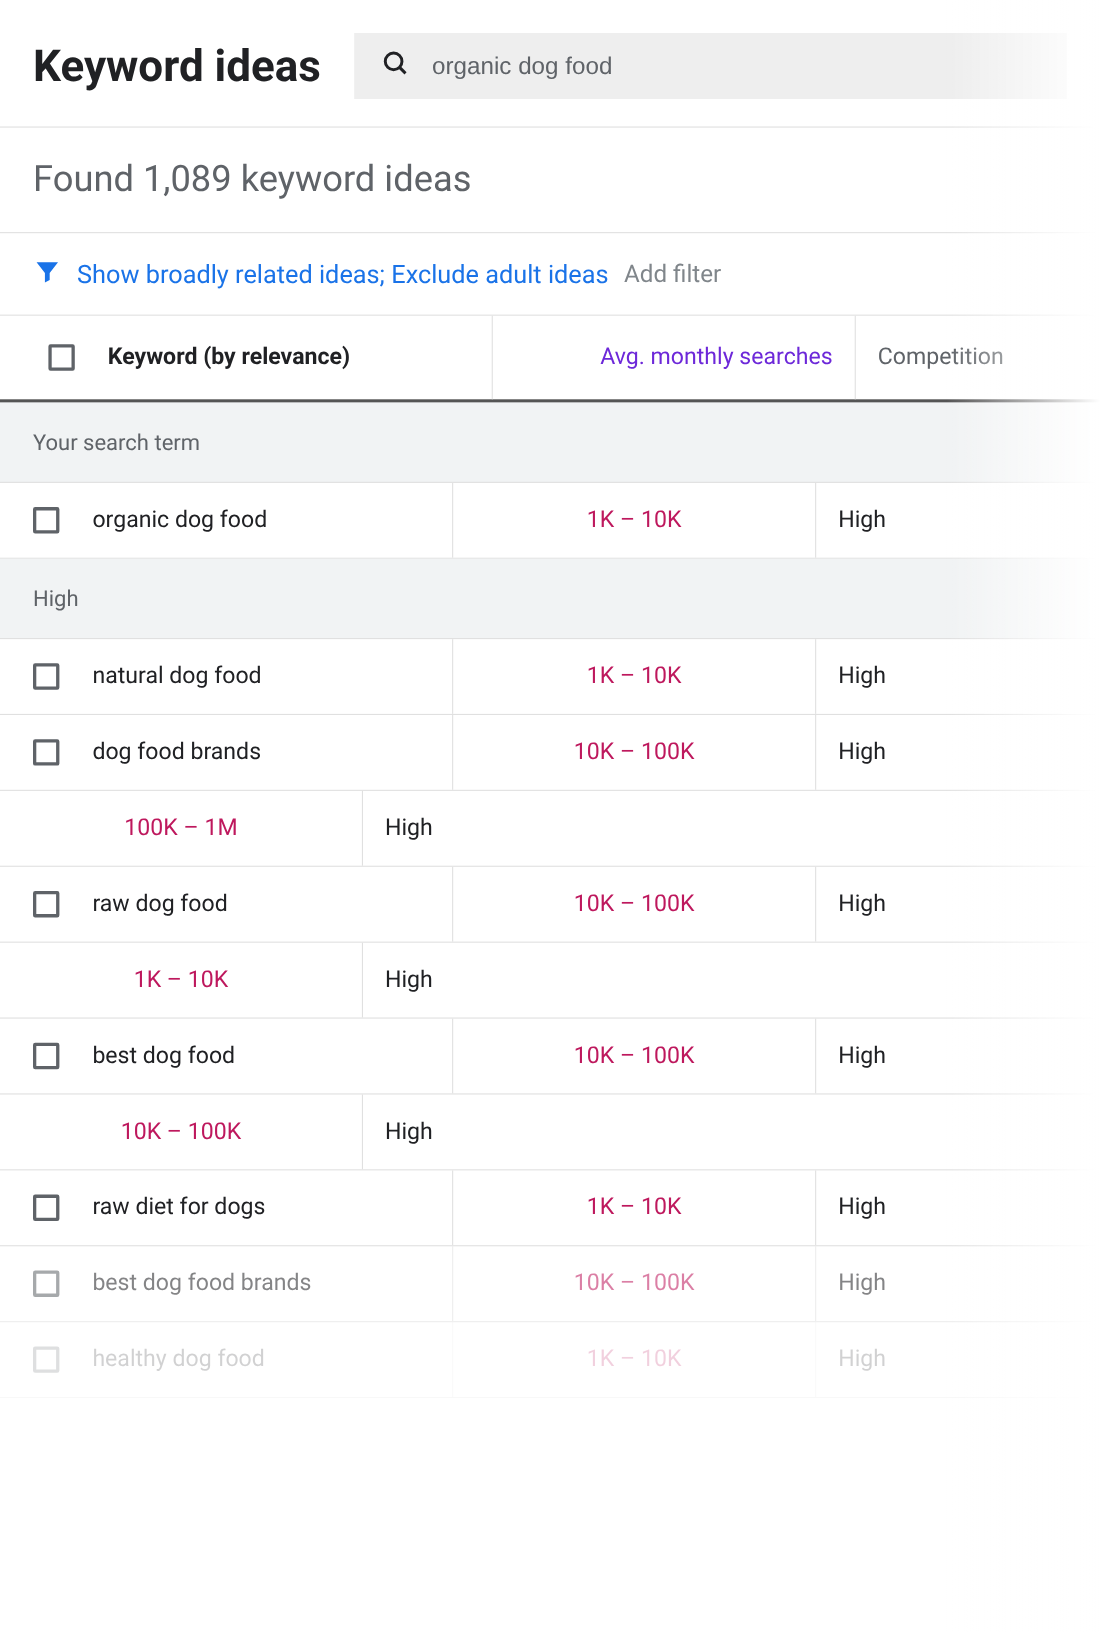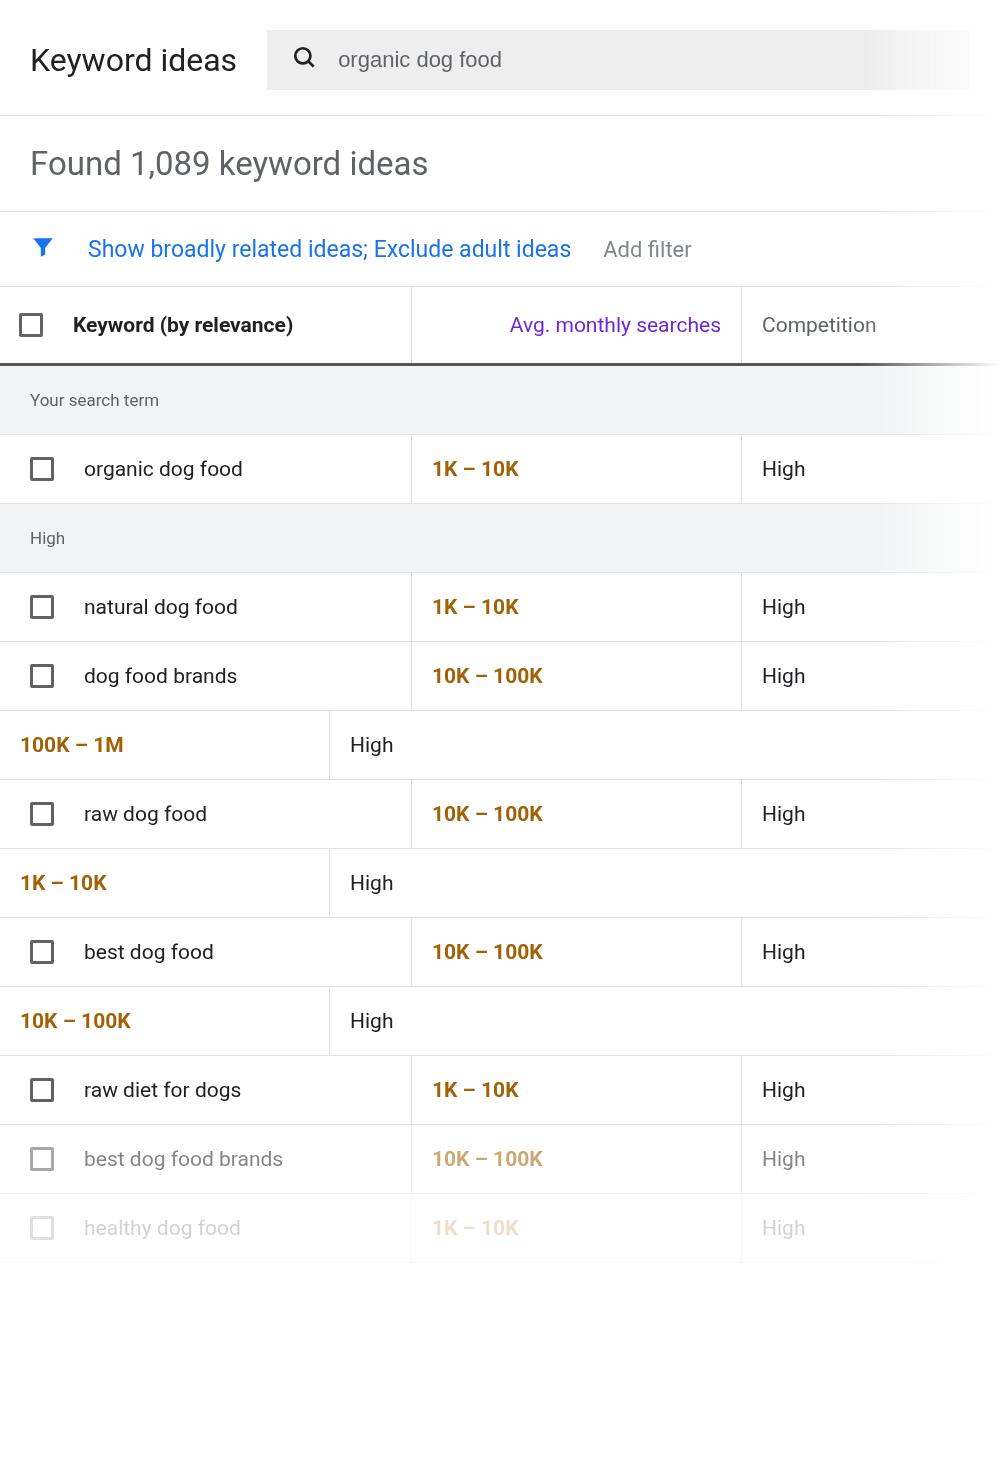--- a/index.html
+++ b/index.html
@@ -13,22 +13,22 @@
       color: #202124;
       width: 1000px;
     }
     .header {
       display: flex;
       align-items: center;
       padding: 30px 30px 25px 30px;
       gap: 30px;
     }
     .page-title {
-      font-size: 32px;
-      font-weight: 400;
+      font-size: 40px;
+      font-weight: 700;
       color: #202124;
     }
     .search-box {
       flex: 1;
       display: flex;
       align-items: center;
       background: #eeeeee;
       padding: 15px 25px;
       gap: 20px;
     }
@@ -50,21 +50,21 @@
     }
     .result-count {
       padding: 28px 30px;
       font-size: 33px;
       color: #5f6368;
     }
     .filter-bar {
       display: flex;
       align-items: center;
       padding: 22px 30px;
-      gap: 32px;
+      gap: 14px;
       border-top: 1px solid #e0e0e0;
       border-bottom: 1px solid #e0e0e0;
     }
     .filter-icon {
       color: #1a73e8;
     }
     .filter-link {
       font-size: 23px;
       color: #1a73e8;
       flex-shrink: 0;
@@ -74,22 +74,22 @@
       color: #80868b;
     }
     .table-header {
       display: flex;
       align-items: center;
       border-bottom: 3px solid #555;
     }
     .col-keyword {
       display: flex;
       align-items: center;
-      padding: 26px 19px;
-      width: 412px;
+      padding: 26px 44px;
+      width: 448px;
       gap: 30px;
       border-right: 1px solid #e0e0e0;
       text-align: center;
     }
     .col-keyword-header {
       font-size: 21px;
       font-weight: 700;
       color: #202124;
     }
     .col-searches {
@@ -110,21 +110,21 @@
     .checkbox {
       width: 24px;
       height: 24px;
       border: 3px solid #5f6368;
       border-radius: 2px;
       flex-shrink: 0;
     }
     .section-header {
       background: #f1f3f4;
       padding: 24px 30px;
-      font-size: 17px;
+      font-size: 20px;
       color: #5f6368;
       border-bottom: 1px solid #e0e0e0;
     }
     .table-row {
       display: flex;
       align-items: center;
       border-bottom: 1px solid #e0e0e0;
     }
     .row-keyword {
       display: flex;
@@ -132,25 +132,24 @@
       padding: 22px 30px;
       width: 412px;
       gap: 30px;
       border-right: 1px solid #e0e0e0;
       font-size: 21px;
       color: #202124;
     }
     .row-searches {
       width: 330px;
       padding: 22px 20px;
-      text-align: left;
-      font-size: 21px;
-      color: #a16207;
-      border-right: 1px solid #e0e0e0;
-      font-weight: bold;
+      text-align: center;
+      font-size: 21px;
+      color: #be185d;
+      border-right: 1px solid #e0e0e0;
     }
     .row-competition {
       flex: 1;
       padding: 22px 20px;
       font-size: 21px;
       color: #202124;
     }
     .faded-1 {
       opacity: 0.55;
     }

